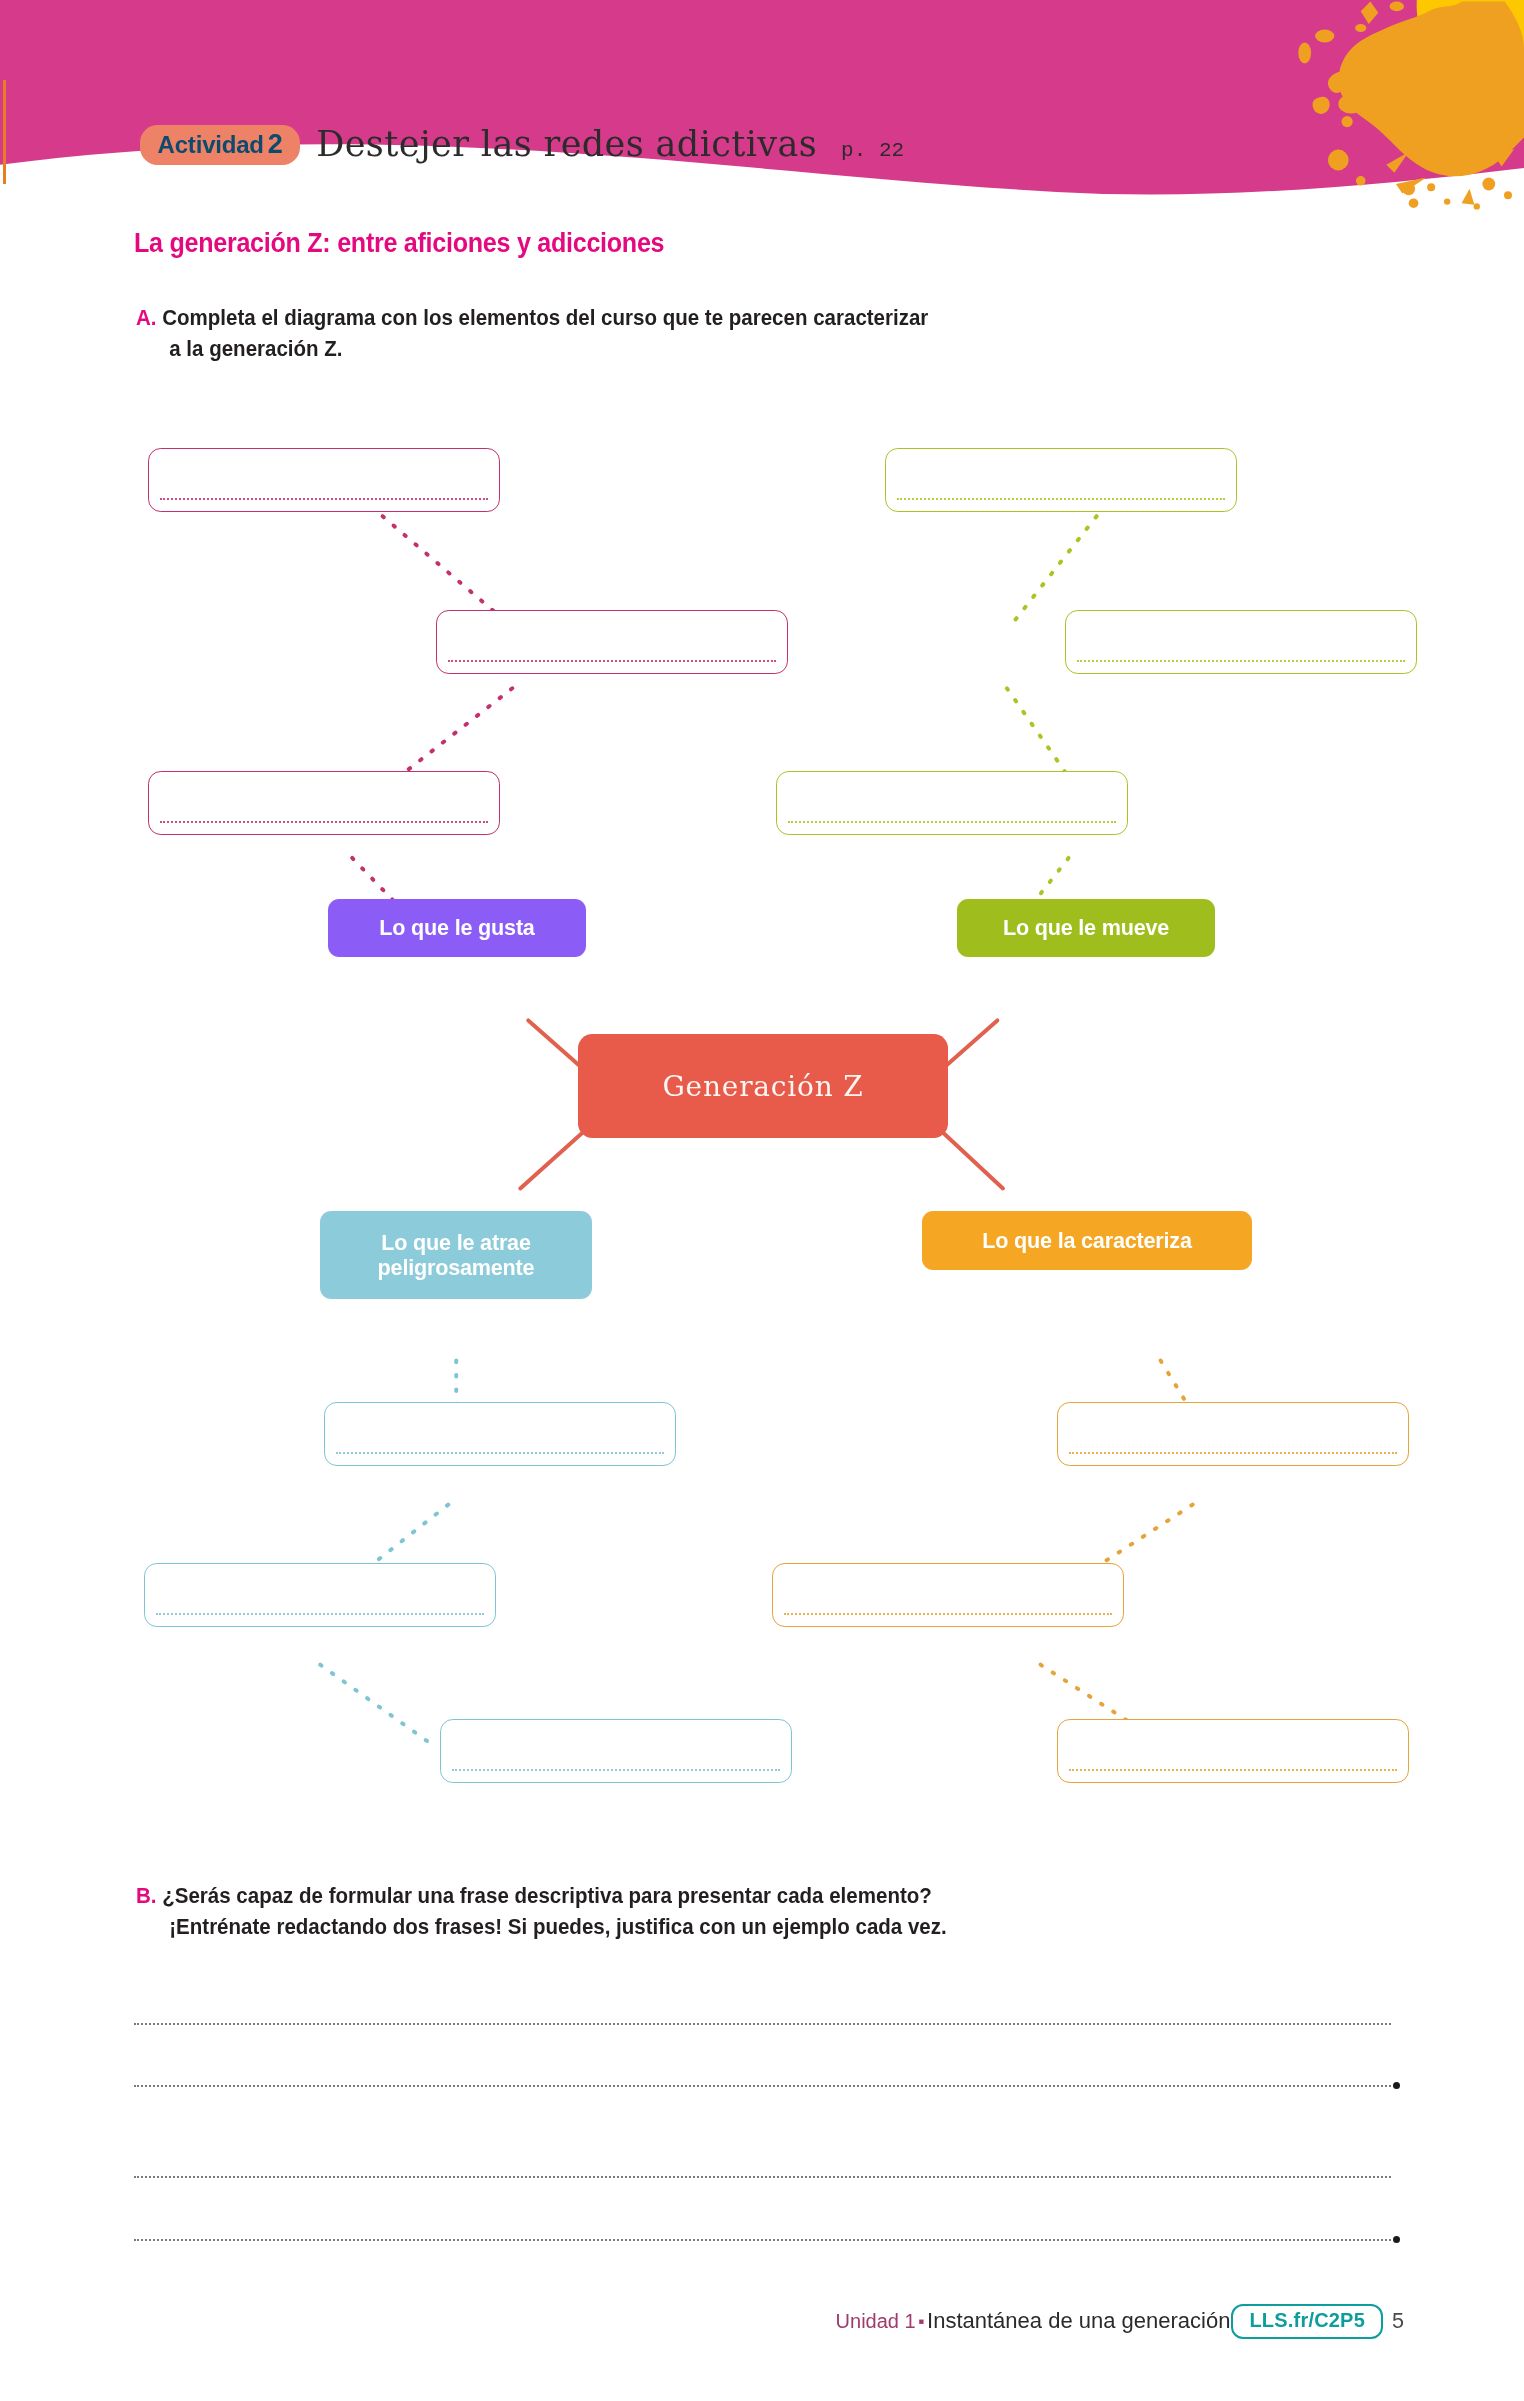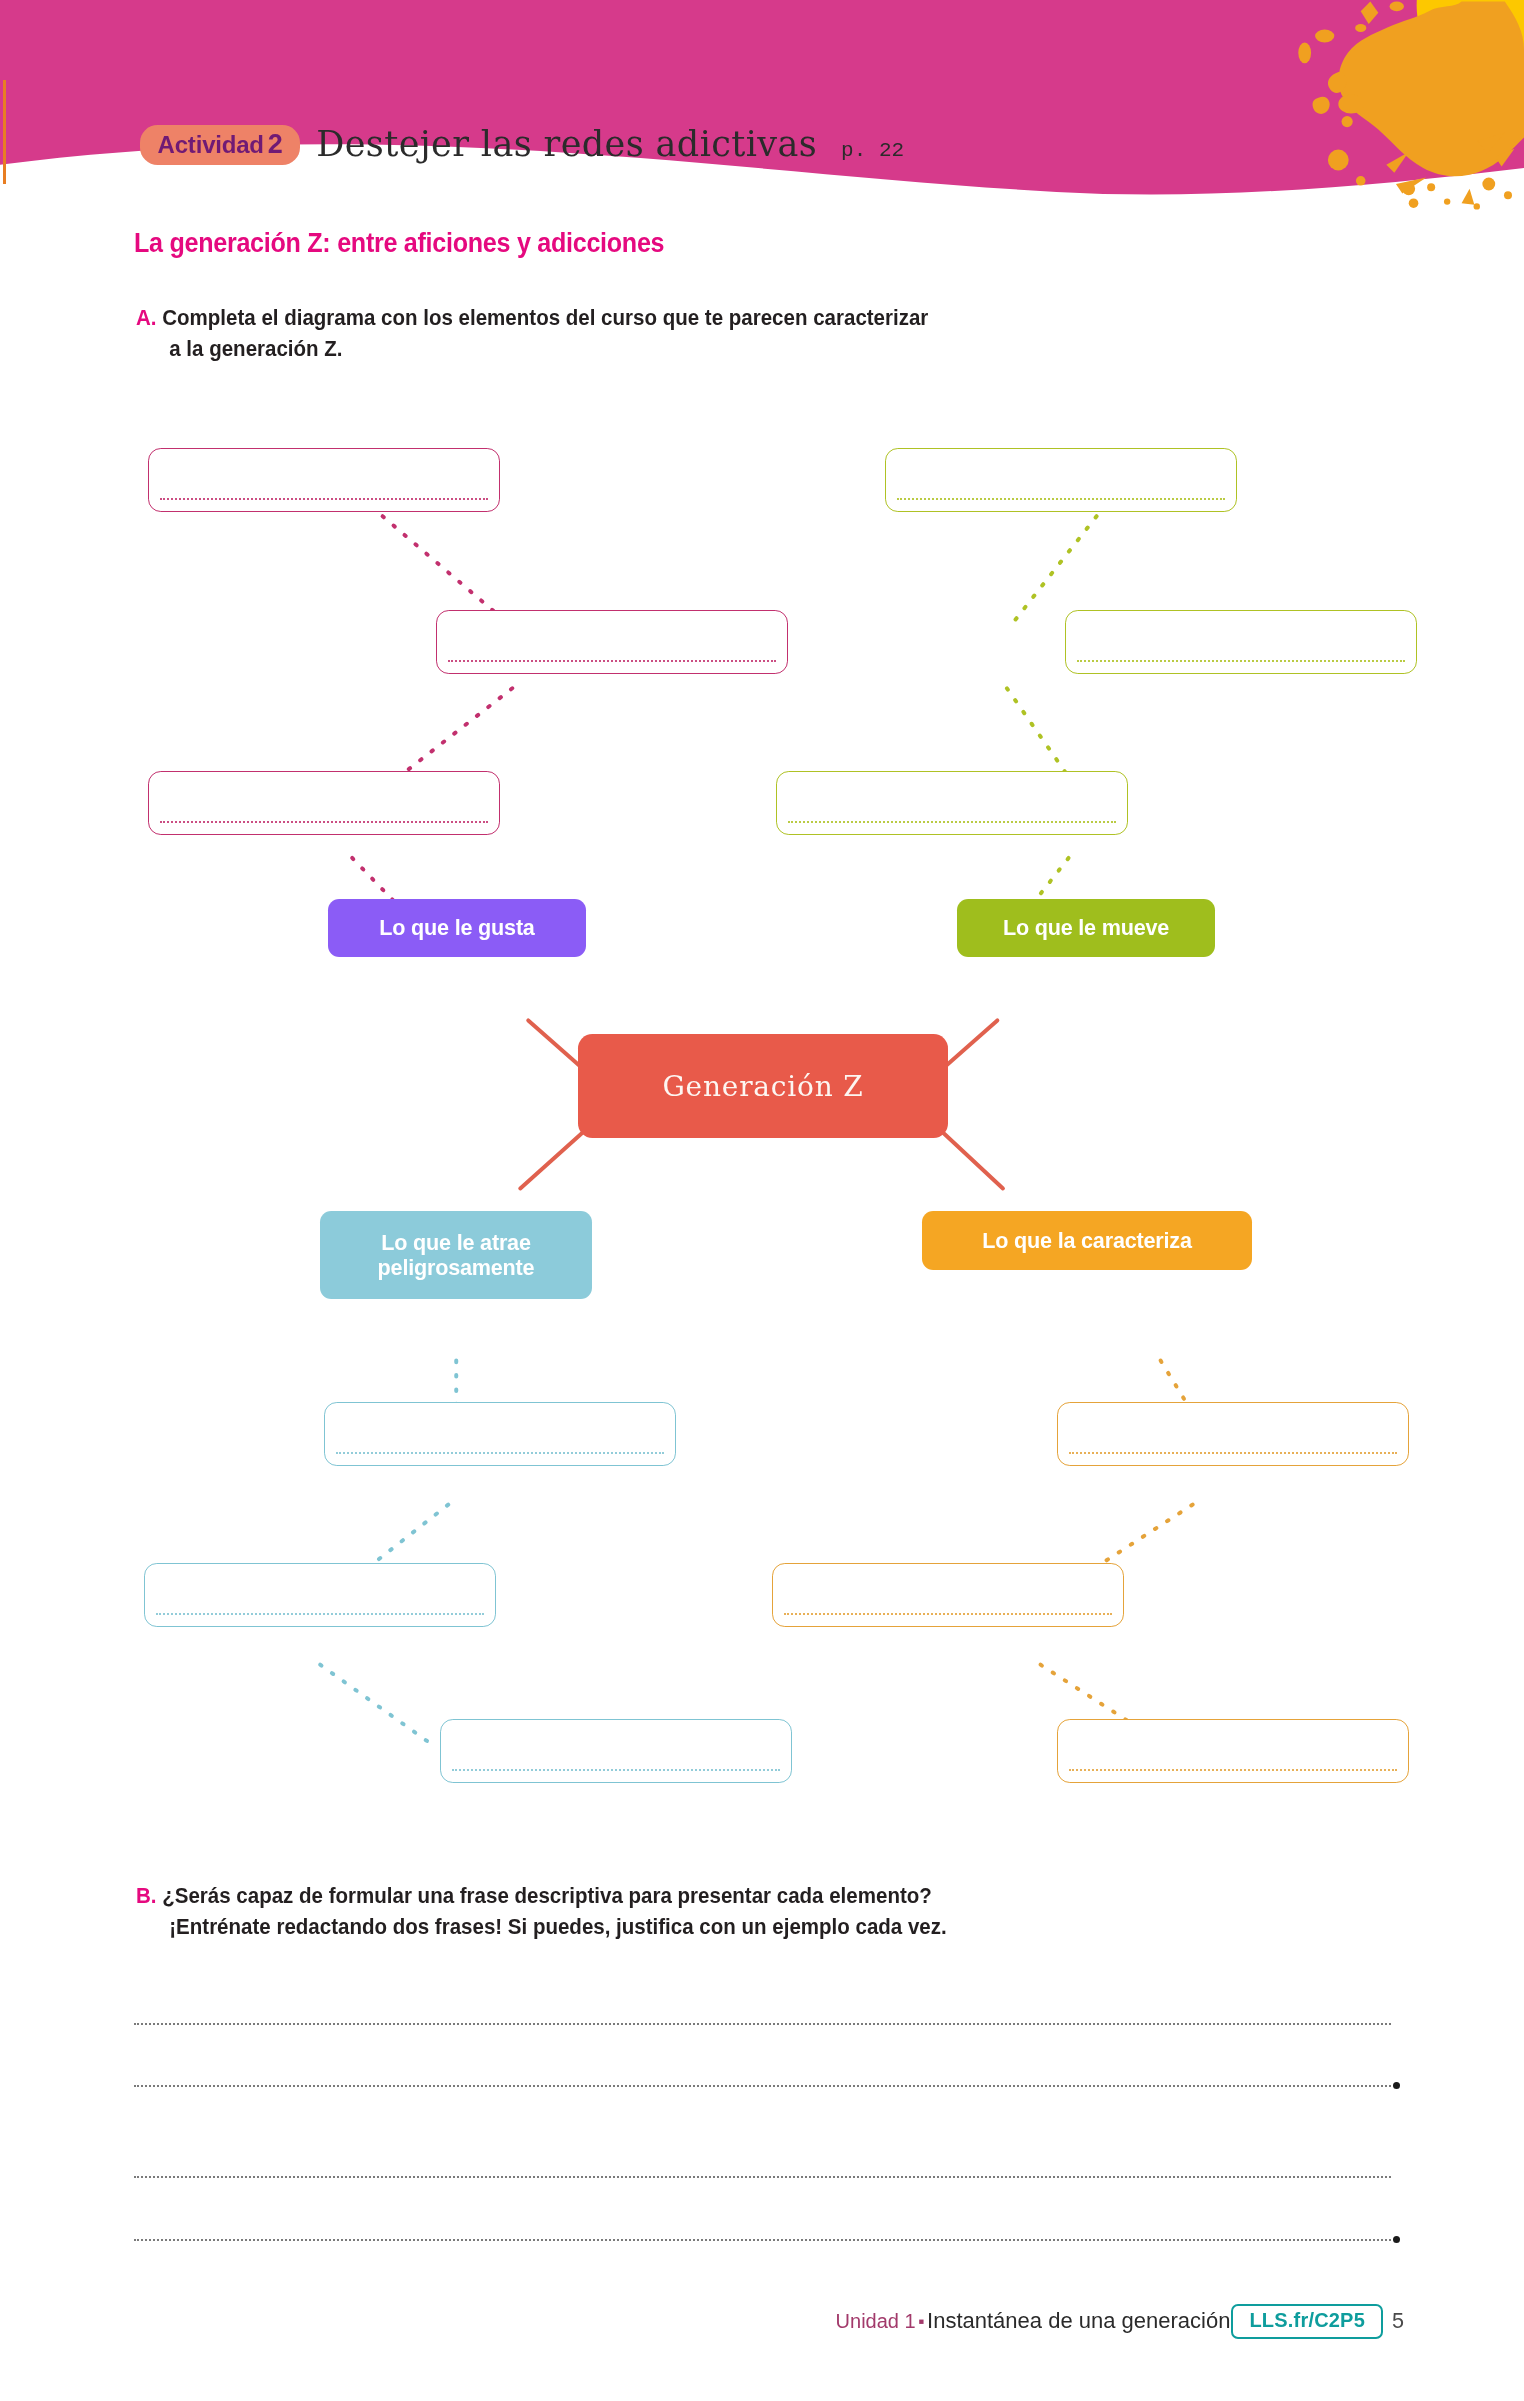--- a/index.html
+++ b/index.html
@@ -37,21 +37,21 @@
   #activity-header {
     position: absolute;
     left: 140px;
     top: 124px;
     display: flex;
     align-items: baseline;
     gap: 16px;
   }
   .activity-chip {
     background: #EE8267;
-    color: #701a75;
+    color: #0c4a6e;
     border-radius: 17.6px;
     padding: 5.6px 17.6px 7.2px 17.6px;
     font-size: 24px;
     font-weight: bold;
     letter-spacing: -0.2px;
     line-height: 1;
     white-space: nowrap;
     position: relative;
     top: -3.2px;
   }
@@ -235,21 +235,21 @@
     color: #A23A6B;
     font-size: 17.6px;
     margin: 0 1.6px;
   }
   #footer .subtitle {
     color: #2b2b2b;
     font-size: 22px;
   }
   #footer .code-chip {
     border: 2.4px solid #0E9D9D;
-    border-radius: 7px;
+    border-radius: 12px;
     color: #0E9D9D;
     font-size: 20px;
     font-weight: bold;
     padding: 3.2px 16px 4.8px 16px;
     letter-spacing: 0.2px;
   }
   #footer .page-num {
     color: #4a4a4a;
     font-size: 21.6px;
     margin-left: 8px;

